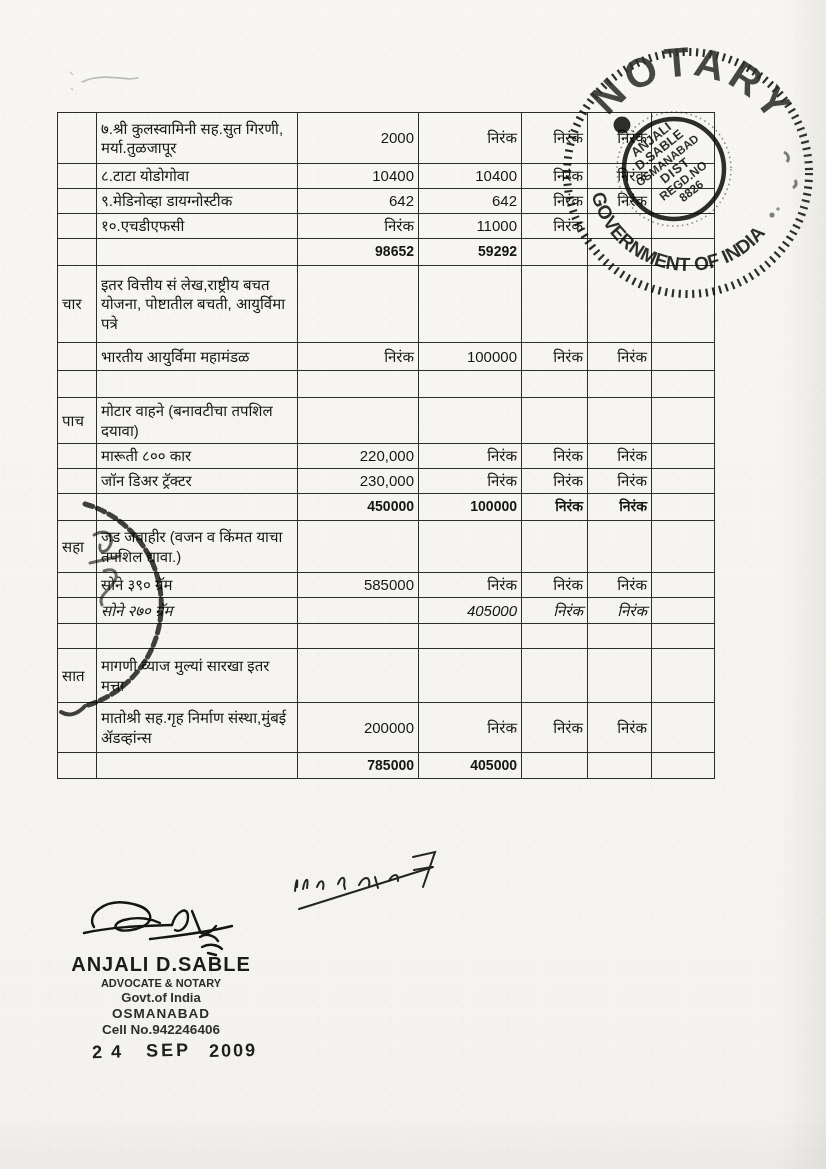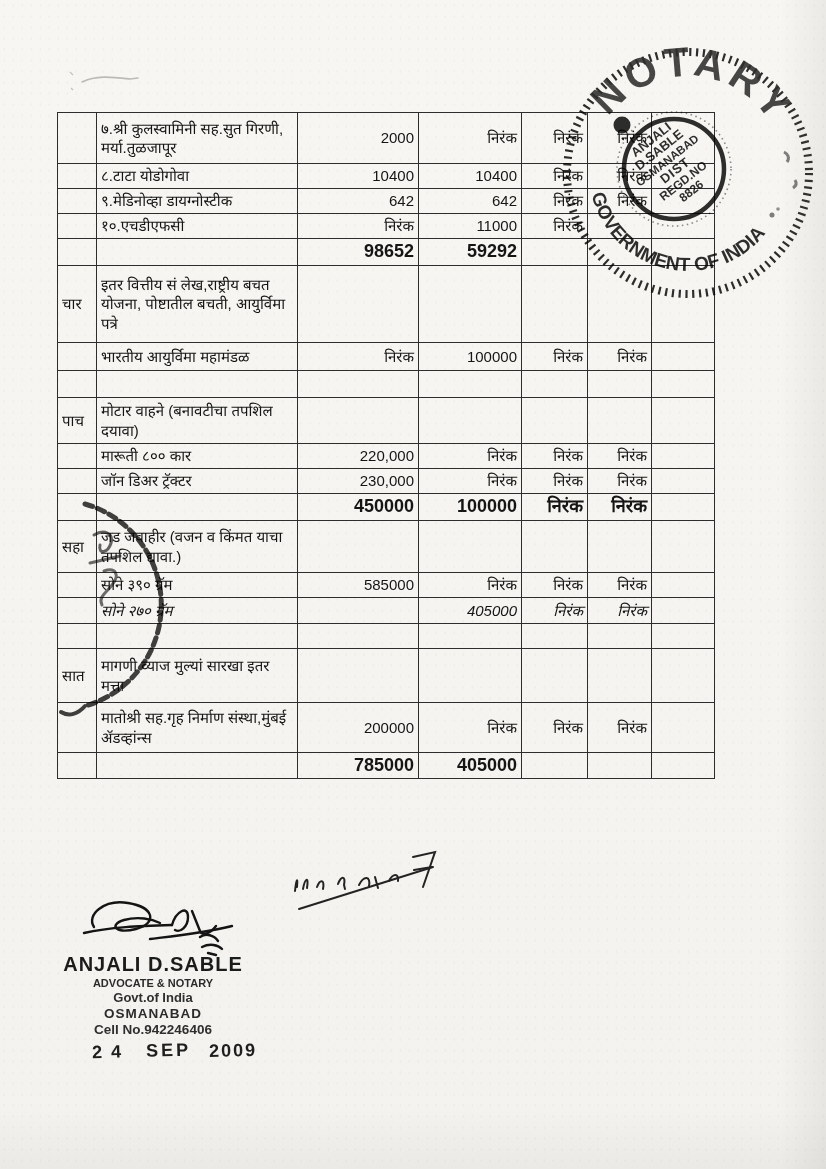--- a/index.html
+++ b/index.html
@@ -23,35 +23,35 @@
     position:absolute;left:57px;top:112px;width:657px;
     border-collapse:collapse;table-layout:fixed;background:transparent;padding-left:6px;
   }
   table.assets td{
     border:1.5px solid #2d2d2d;padding:1px 4px;vertical-align:middle;
     font-size:15px;line-height:1.28;overflow:hidden;color:#151515;
   }
   td.label{vertical-align:bottom;padding:0 2px 4px 3px;font-size:15px;}
   td.desc{padding-left:6px;font-size:15px;}
   td.num{text-align:right;padding-right:5px;font-size:13.5px;font-family:"Liberation Sans",sans-serif;}
-  tr.total td.num{font-weight:700;font-size:18px;}
+  tr.total td.num{font-weight:700;font-size:14px;}
 
   
   .stamp{position:absolute;left:548px;top:32px;width:280px;height:280px;
     mix-blend-mode:multiply;opacity:.92;}
   
   .arc-stamp{position:absolute;left:28px;top:493px;width:170px;height:235px;
     mix-blend-mode:multiply;opacity:.85;}
   
   .mark-topleft{position:absolute;left:68px;top:66px;width:90px;height:28px;opacity:.55;}
   .scribble{position:absolute;left:283px;top:843px;width:175px;height:85px;}
   .signature{position:absolute;left:80px;top:893px;width:175px;height:72px;}
 
   
-  .notary-block{position:absolute;left:48px;top:953px;width:210px;text-align:center;color:#232323;}
+  .notary-block{position:absolute;left:56px;top:953px;width:210px;text-align:center;color:#232323;}
   .notary-name{font-size:20px;font-weight:700;letter-spacing:1px;color:#1b1b1b;}
   .notary-role{font-size:11px;font-weight:700;margin-top:1px;color:#2b2b2b;}
   .notary-govt{font-size:13px;font-weight:700;margin-top:1px;color:#2f2f2f;}
   .notary-city{font-size:13.5px;font-weight:700;letter-spacing:1px;margin-top:1px;color:#2b2b2b;}
   .notary-cell{font-size:13.5px;font-weight:700;margin-top:1px;color:#2f2f2f;}
 
   
   .date-stamp{position:absolute;left:92px;top:1040px;transform:rotate(-1.5deg);
     font-size:18px;font-weight:700;color:#1e1e1e;letter-spacing:1px;white-space:nowrap;}
   .date-stamp .day{letter-spacing:9px;}

